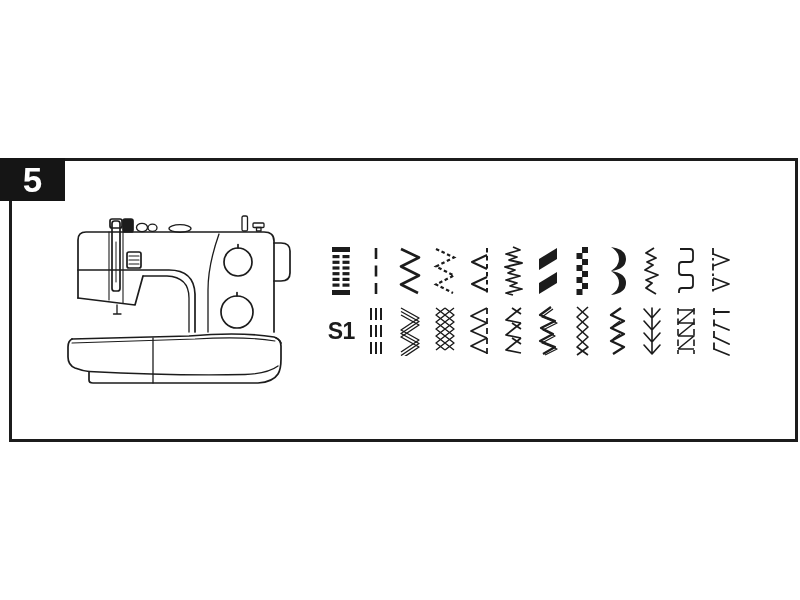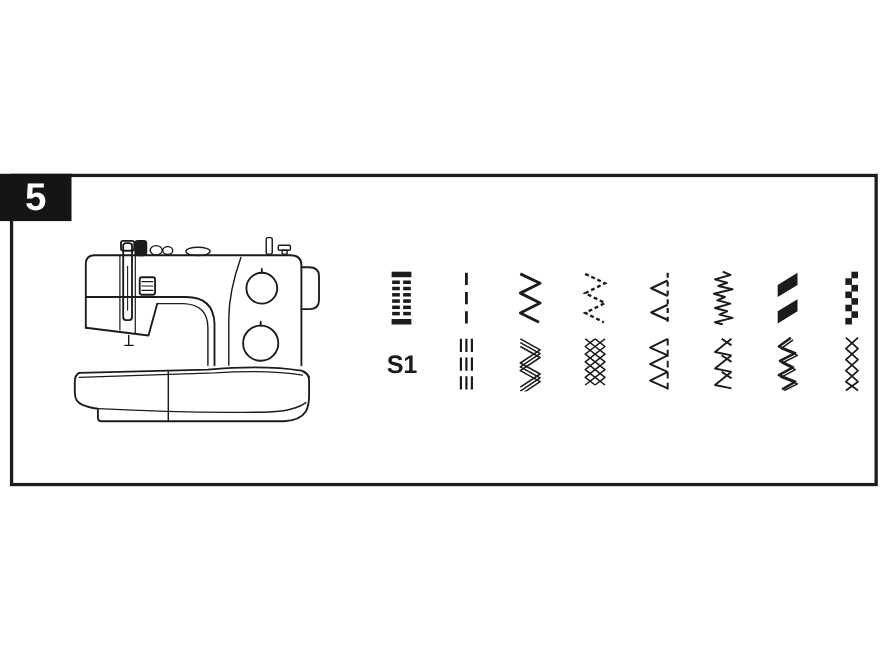--- a/index.html
+++ b/index.html
@@ -22,21 +22,20 @@
   .machine{
     position:absolute;left:65px;top:210px;width:232px;height:180px;
     color:var(--ink,#1c1c1c);
   }
   .machine *{vector-effect:none;}
   .stitch-rows{position:absolute;left:324px;top:246px;z-index:2;}
   .srow{display:flex;margin-bottom:10px;}
   .cell{
     width:34.5px;height:50px;display:flex;align-items:center;justify-content:center;
     color:var(--ink,#1c1c1c);
-    margin-left:24px;
   }
   .cell svg.st{width:26px;height:50px;display:block;}
   .s1{
     font-weight:bold;font-size:23px;color:var(--ink,#1c1c1c);
     letter-spacing:-0.5px;
   }
   .defs{position:absolute;width:0;height:0;overflow:hidden;}
 </style>
 </head>
 <body>

